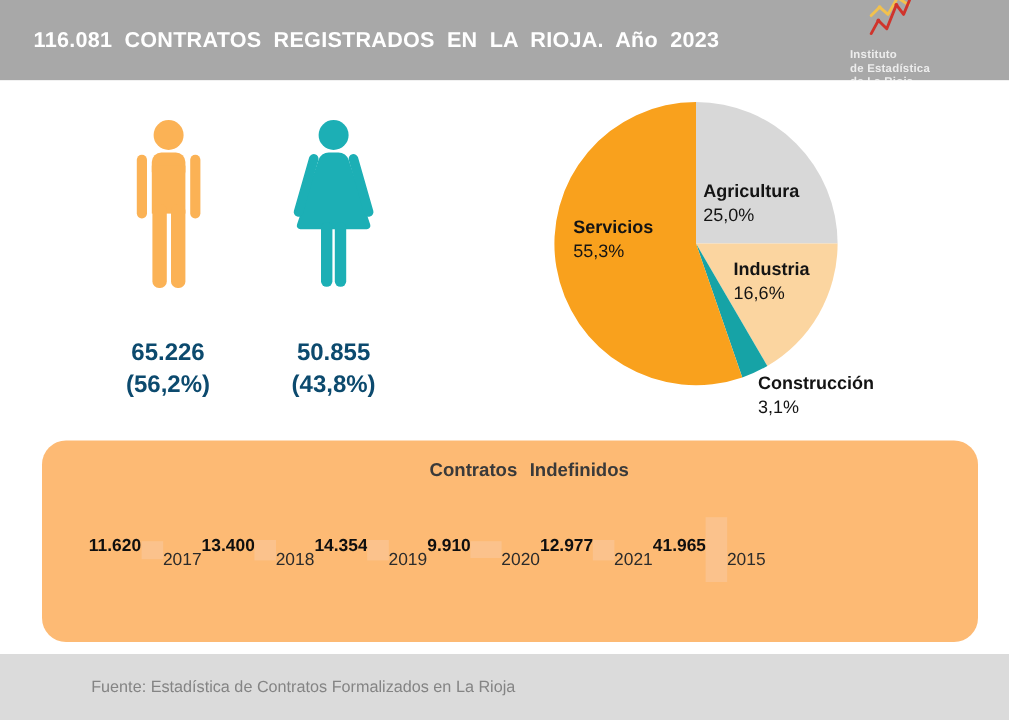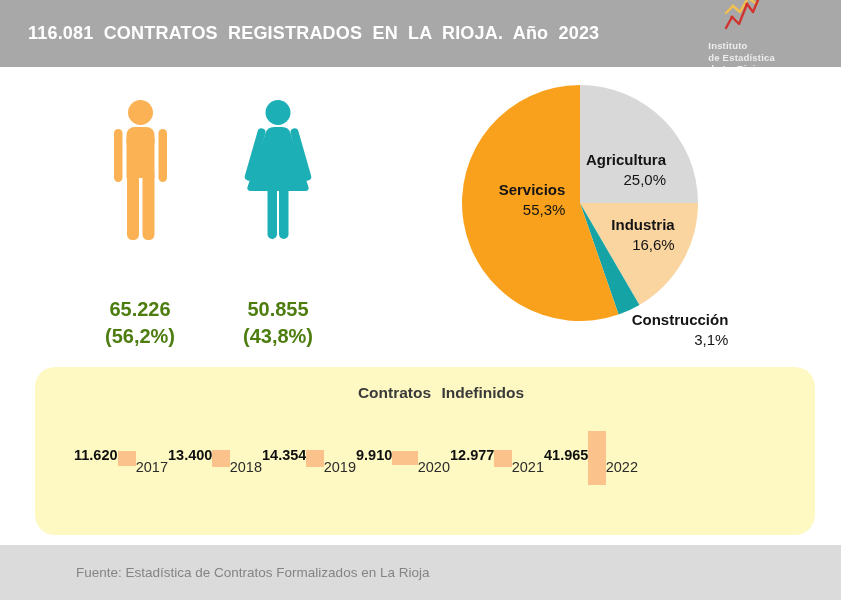--- a/index.html
+++ b/index.html
@@ -47,54 +47,54 @@
   .figure-col {
     position: absolute;
     top: 33px;
     width: 110px;
     text-align: center;
   }
   .figure-col svg { display: inline-block; }
   #male-col { left: 85px; }
   #female-col { left: 223px; }
   .figure-num {
-    margin-top: 52px;
+    margin-top: 36px;
     font-size: 20px;
     font-weight: bold;
-    color: #4d7c0f;
+    color: #0c4a6e;
     line-height: 27px;
     text-align: center;
   }
   .pie-wrap {
     position: absolute;
     left: 460px;
     top: 16px;
     width: 240px;
     height: 240px;
   }
   .pie-label {
     position: absolute;
     transform: translateX(-50%);
-    text-align: right;
+    text-align: left;
     font-size: 15px;
     line-height: 20px;
     color: #141414;
     white-space: nowrap;
   }
   .pie-label .nm { font-weight: bold; display: block; }
   .pie-label .pc { display: block; }
-  #lbl-servicios   { left: 532px; top: 113px; }
+  #lbl-servicios   { left: 511px; top: 113px; }
   #lbl-agricultura { left: 626px; top: 83px;  }
   #lbl-industria   { left: 643px; top: 148px; }
   #lbl-construccion{ left: 680px; top: 243px; }
   .panel {
     position: absolute;
     left: 35px; top: 300px;
     width: 780px; height: 168px;
-    background: #fef9c3;
+    background: #fdba74;
     border-radius: 20px;
   }
   .panel-title {
     position: absolute;
     left: 406px; top: 17px;
     transform: translateX(-50%);
     font-size: 15.5px;
     font-weight: bold;
     color: #3a3a3a;
     word-spacing: 6px;
@@ -244,21 +244,21 @@
           <div class="bar-year">2020</div>
         </div>
         <div class="bar-col">
           <div class="bar-val">12.977</div>
           <div class="bar-rect" style="height: 17px; background: rgb(251, 194, 140);"></div>
           <div class="bar-year">2021</div>
         </div>
         <div class="bar-col">
           <div class="bar-val">41.965</div>
           <div class="bar-rect" style="height: 54px; background: rgb(251, 194, 140);"></div>
-          <div class="bar-year">2022</div>
+          <div class="bar-year">2015</div>
         </div>
       </div>
   </div>
 
 </div>
 
 <div class="footer">
   <div>Fuente: Estadística de Contratos Formalizados en La Rioja</div>
 </div>
 

